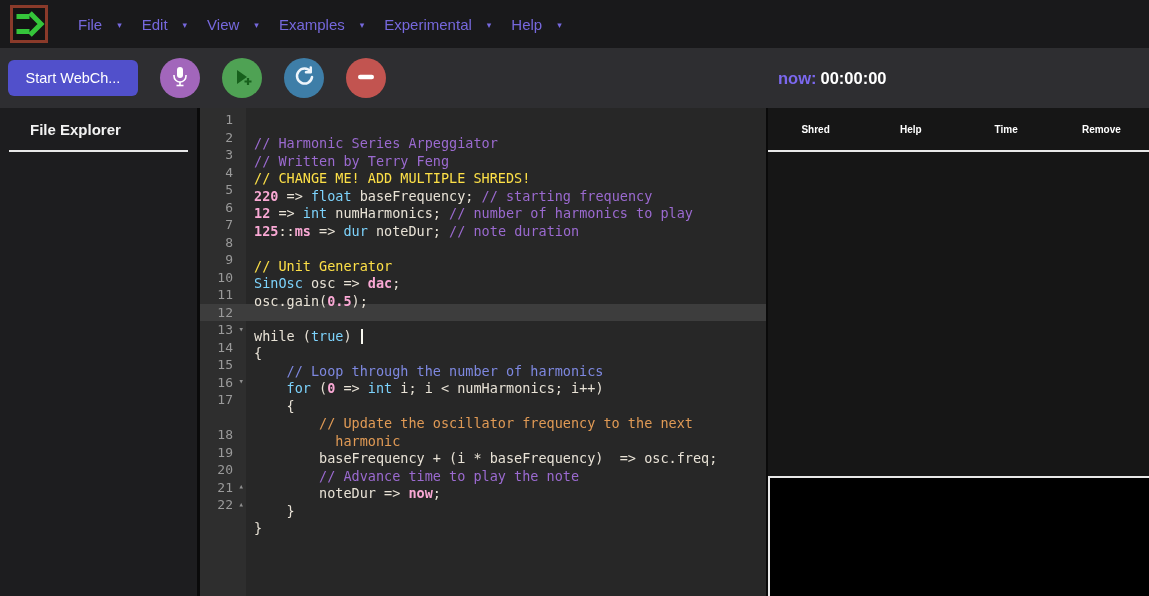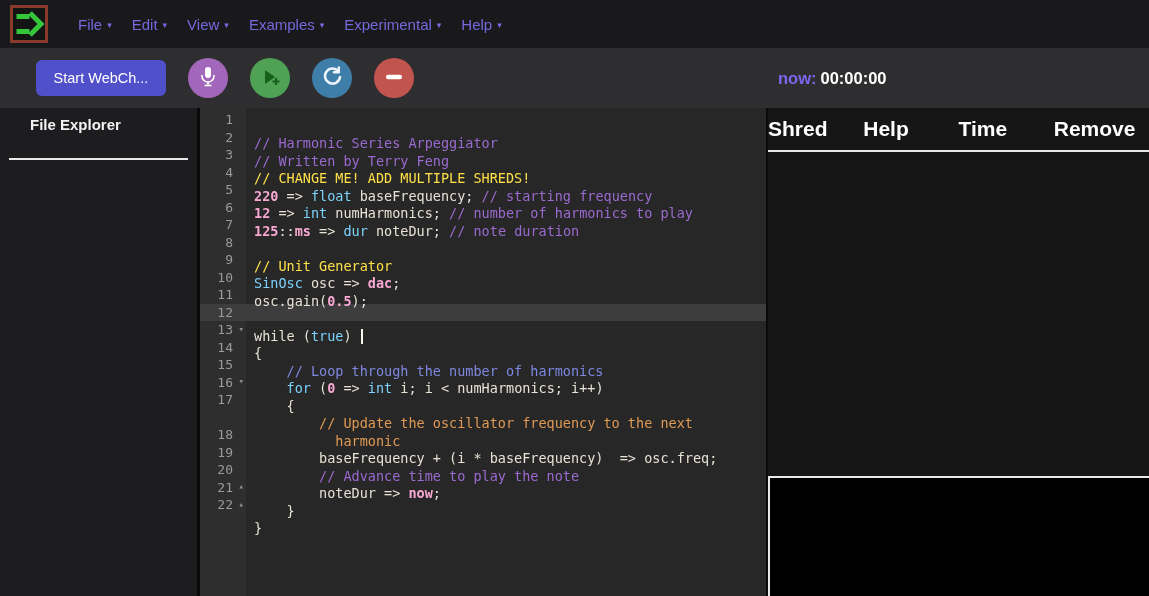--- a/index.html
+++ b/index.html
@@ -4,43 +4,43 @@
 <style>
   * { margin:0; padding:0; box-sizing:border-box; }
   html,body { width:1149px; height:596px; }
   body { background:#0d0d0d; font-family:"Liberation Sans", sans-serif; overflow:hidden; }
   .app { width:1149px; height:596px; display:flex; flex-direction:column; background:#0d0d0d; }
 
   
   .navbar { flex:0 0 48px; background:#19191b; display:flex; align-items:center; padding:0 10px; }
   .logo { width:38px; height:38px; margin-right:20px; display:flex; align-items:center; justify-content:center; cursor:pointer; }
   .menu-bar { display:flex; align-items:center; }
-  .menu-item { color:#7668dd; font-size:15px; padding:0 10px; display:flex; align-items:center; gap:5px; cursor:pointer; }
+  .menu-item { color:#7668dd; font-size:15px; padding:0 10px; display:flex; align-items:center; gap:15px; cursor:pointer; }
   .menu-item .caret { font-size:9px; margin-top:2px; }
 
   
   .toolbar { flex:0 0 60px; background:#2e2e31; display:flex; align-items:center; padding:0 8px; position:relative; }
   .start-btn { background:#5150cb; color:#fff; font-size:14.5px; font-family:"Liberation Sans",sans-serif;
                border:none; border-radius:6px; height:36px; width:130px; padding:0 12px;
-               white-space:nowrap; overflow:hidden; text-overflow:ellipsis; cursor:pointer;margin-left:28px; }
+               white-space:nowrap; overflow:hidden; text-overflow:ellipsis; cursor:pointer; }
   .circle-btn { width:40px; height:40px; border-radius:50%; margin-left:22px; border:none;
                 display:flex; align-items:center; justify-content:center; cursor:pointer; padding:0; }
   .mic-btn { background:#a266bb; }
   .play-btn { background:#4fa254; }
   .replay-btn { background:#3e7ea8; }
   .remove-btn { background:#c25450; }
   .now-block { position:absolute; left:778px; top:0; height:100%; display:flex; align-items:center; font-size:16.5px; }
   .now-label { color:#7b68ee; font-weight:700; margin-right:4px; }
   .now-time { color:#ffffff; font-weight:600; }
 
   
   .main { flex:1; display:flex; min-height:0; }
 
   .file-explorer { flex:0 0 200px; background:#1d1d1f; border-right:3px solid #0a0a0a; display:flex; flex-direction:column; }
-  .fe-header { height:44px; margin:8px 9px; border-bottom:2px solid #e8e8e8; display:flex; }
+  .fe-header { height:44px; margin:0 9px; border-bottom:2px solid #e8e8e8; display:flex; align-items:center; }
   .fe-title { color:#f2f2f2; font-size:15px; font-weight:700; padding-left:21px; }
   .fe-body { flex:1; }
 
   .editor { flex:1; background:#272727; position:relative; overflow:hidden; border-right:2px solid #0a0a0a; }
   .gutter-bg { position:absolute; left:0; top:0; bottom:0; width:46px; background:#2e2e2e; }
   .code-rows { position:relative; padding-top:3px; font-family:"DejaVu Sans Mono", monospace; font-size:13.5px; line-height:17.5px; }
   .code-row { display:flex; height:17.5px; align-items:center; }
   .code-row.active { background:#3d3d3d; }
   .gutter-cell { flex:0 0 46px; position:relative; display:flex; justify-content:flex-end; align-items:center;
                  color:#9a9a9a; font-size:13px; padding-right:13px; height:100%; }
@@ -50,21 +50,21 @@
   .tok-k  { color:#7dd3fc; }
   .tok-n  { color:#f9a8d4;font-weight:bold; }
   .tok-c1 { color:#9b6ad0; }
   .tok-c2 { color:#fde047; }
   .tok-c3 { color:#e09a55; }
   .tok-c4 { color:#7e88e0; }
   .cursor { display:inline-block; width:2px; height:15px; background:#f8f8f0; vertical-align:text-bottom; margin-left:1px; }
 
   .right-panel { flex:0 0 381px; background:#161616; display:flex; flex-direction:column; }
   .shred-header { height:44px; display:grid; grid-template-columns:repeat(4,1fr); align-items:center; border-bottom:2px solid #e8e8e8; }
-  .th { color:#ffffff; font-weight:700; font-size:21px; text-align:left; }
+  .th { color:#ffffff; font-weight:700; font-size:10px; text-align:center; }
   .shred-body { flex:1; }
   .console { flex:0 0 120px; background:#000000; border-top:2px solid #e8e8e8; border-left:2px solid #e8e8e8; }
 </style>
 </head>
 <body>
 
 <div class="app">
 
   <nav class="navbar">
     <span class="logo">

